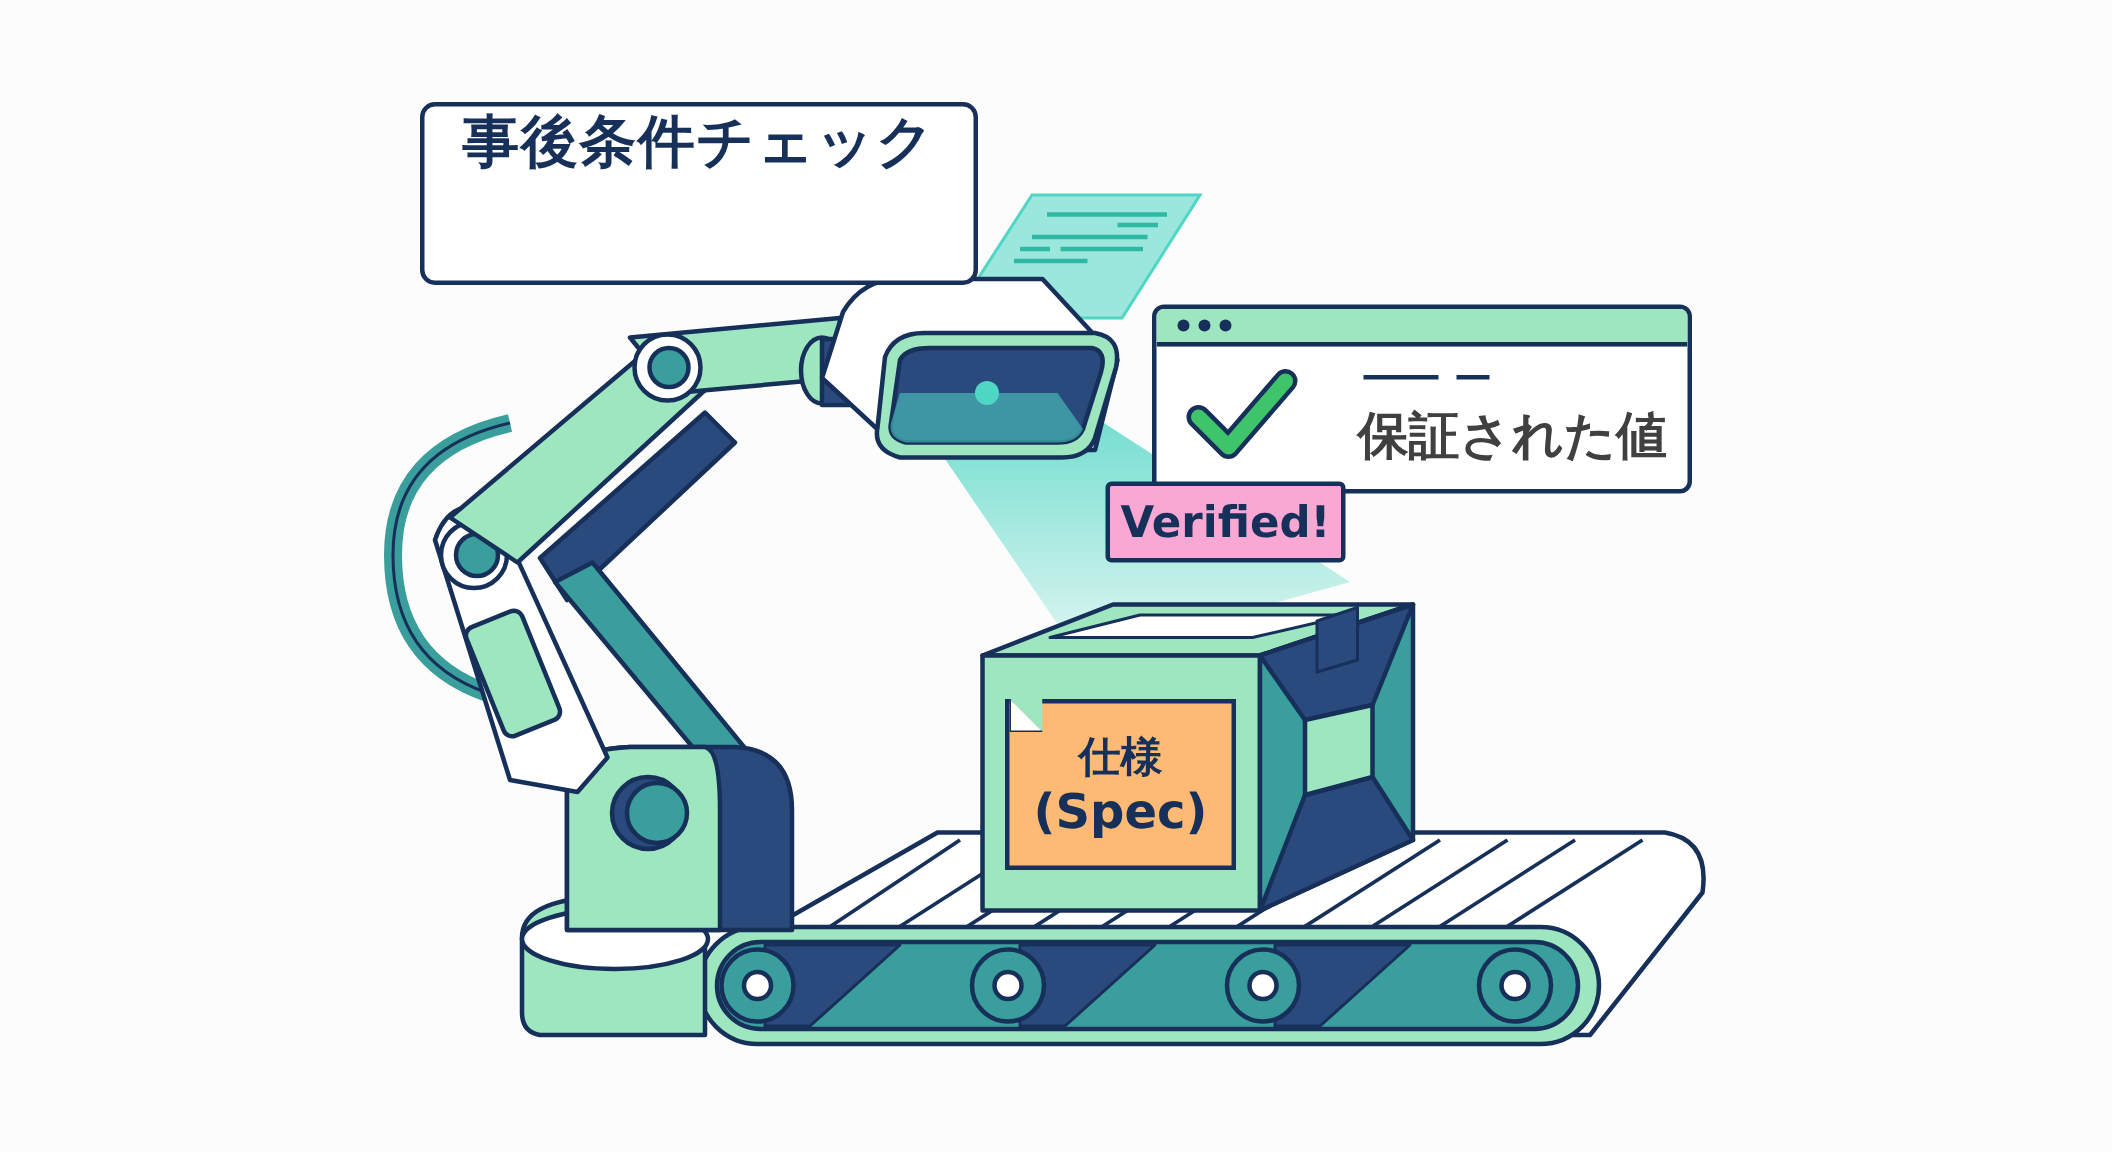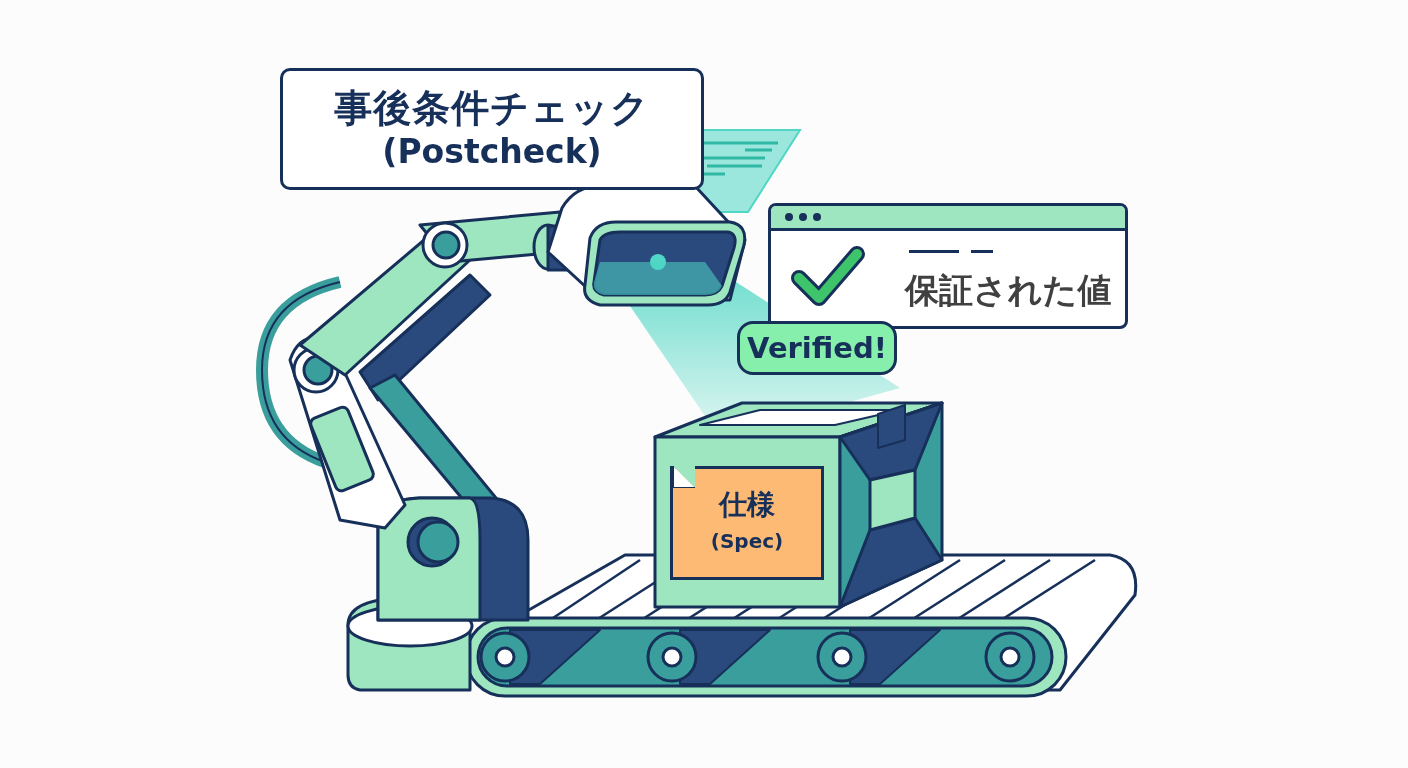--- a/index.html
+++ b/index.html
@@ -1,40 +1,40 @@
 <!DOCTYPE html>
 <html><head>
 <meta charset="utf-8">
 <style>
   html, body { margin: 0; padding: 0; background: #fbfcfb; }
   body { width: 1408px; height: 768px; overflow: hidden; position: relative;
          font-family: "DejaVu Sans", "Liberation Sans", sans-serif; }
   svg { position: absolute; left: 0; top: 0; }
   .lbl { position: absolute; color: #17305a; font-weight: bold; text-align: center; }
-  #postcheck-box { left: 280px; top: 68px; width: 424px; height: 122px;
+  #postcheck-box { left: 280px; top: 68px; width: 372px; height: 122px;
     border: 3px solid #17305a; border-radius: 10px; background: #ffffff; box-sizing: border-box;
-    display: flex; flex-direction: column; align-items: center; justify-content: center; }
+    display: flex; flex-direction: column; align-items: center; }
   #postcheck-box .l1 { font-size: 38px; line-height: 46px; letter-spacing: 1px; }
   #postcheck-box .l2 { font-size: 33px; line-height: 42px; }
   #window-panel { left: 768px; top: 203px; width: 360px; height: 126px;
     border: 3px solid #17305a; border-radius: 8px; background: #ffffff; box-sizing: border-box; overflow: hidden; }
   #window-panel .bar { height: 22px; background: #9de6c0; border-bottom: 3px solid #17305a;
     display: flex; align-items: center; padding-left: 14px; gap: 6px; }
   #window-panel .dot { width: 8px; height: 8px; border-radius: 50%; background: #17305a; }
   #window-panel .dash1 { position: absolute; left: 138px; top: 44px; width: 50px; height: 3px; background: #17305a; }
   #window-panel .dash2 { position: absolute; left: 200px; top: 44px; width: 22px; height: 3px; background: #17305a; }
   #window-panel .val { position: absolute; left: 134px; top: 62px; font-size: 34px; font-weight: bold; color: #404040; }
   #verified-badge { left: 737px; top: 321px; width: 160px; height: 54px;
-    border: 3px solid #17305a; border-radius: 16px; background: #86efac; box-sizing: border-box;
+    border: 3px solid #17305a; border-radius: 4px; background: #f9a8d4; box-sizing: border-box;
     font-size: 29px; line-height: 48px; }
   #spec-label { left: 670px; top: 466px; width: 154px; height: 114px; border: 3px solid #17305a;
     background: #fdba74; box-sizing: border-box; display: flex; flex-direction: column;
     justify-content: center; align-items: center; }
   #spec-label .l1 { font-size: 28px; line-height: 36px; }
-  #spec-label .l2 { font-size: 20px; line-height: 36px; }
+  #spec-label .l2 { font-size: 32px; line-height: 36px; }
 </style>
 </head>
 <body>
 
 <svg width="1408" height="768" viewBox="0 0 1408 768">
   <defs>
     <linearGradient id="beamGrad" x1="0" y1="0" x2="0" y2="1">
       <stop offset="0" stop-color="#4fd6c4" stop-opacity="0.85"></stop>
       <stop offset="1" stop-color="#4fd6c4" stop-opacity="0.15"></stop>
     </linearGradient>
@@ -137,21 +137,20 @@
     <path d="M840 437 L942 403 L915 470 L870 480 Z" fill="#2a4a7e"></path>
     <path d="M870 530 L915 518 L942 560 L840 607 Z" fill="#2a4a7e"></path>
     <path d="M870 480 L915 470 L915 518 L870 530 Z" fill="#9de6c0"></path>
     <path d="M878 414 L905 405 L905 440 L878 448 Z" fill="#2a4a7e" stroke-width="2"></path>
   </g>
 
 </svg>
 
 <div id="postcheck-box" class="lbl">
   <div class="l1">事後条件チェック</div>
-  <div class="l2">(Postcheck)</div>
 </div>
 
 <div id="window-panel" class="lbl">
   <div class="bar">
     <span class="dot"></span>
     <span class="dot"></span>
     <span class="dot"></span>
   </div>
   <svg width="80" height="70" style="left:18px; top:34px;">
     <path d="M10 38 L30 58 L68 14" fill="none" stroke="#17305a" stroke-width="16" stroke-linecap="round" stroke-linejoin="round"></path>

